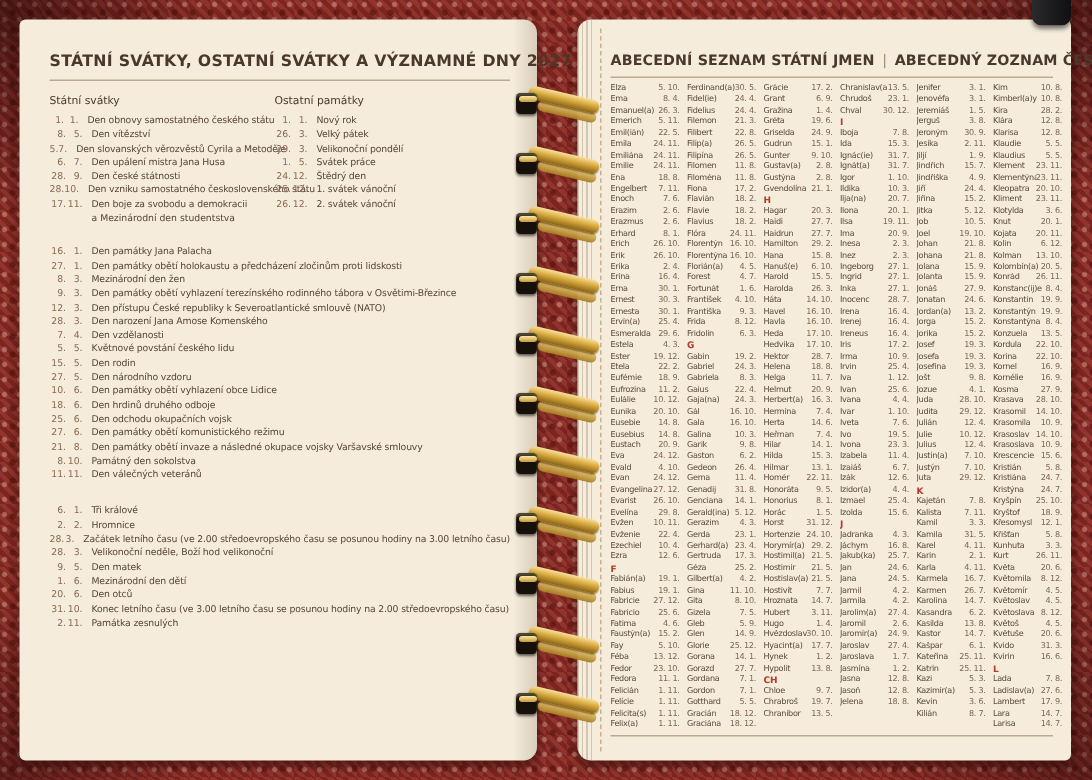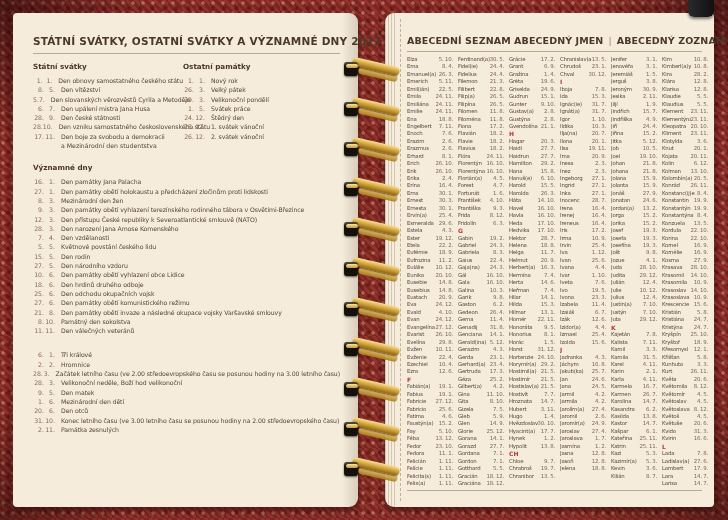--- a/index.html
+++ b/index.html
@@ -42,21 +42,21 @@
     transform:rotate(13deg);box-shadow:0 1px 1px rgba(60,30,0,.55);}
   .c-bar2{position:absolute;left:24px;top:13px;width:40px;height:7px;border-radius:4px;
     background:linear-gradient(180deg,#eccb7d,#a87e1f);transform:rotate(13deg);opacity:.95;}
   
   .lp{position:absolute;inset:0;padding:22px 18px 0 20px;color:#57463a;}
   .lp-title{font-size:10.5px;font-weight:bold;letter-spacing:.2px;color:#4a382c;white-space:nowrap;}
   .lp-rule{margin-top:6px;border-top:1px solid #bcaa8d;}
   .lp-cols{display:flex;margin-top:8px;}
   .lp-col1{width:150px;}
   .lp-col2{flex:1;}
-  .sec-head{font-size:7.2px;font-weight:bold;color:#4a382c;margin-bottom:5px;}
+  .sec-head{font-size:7.2px;font-weight:normal;color:#4a382c;margin-bottom:5px;}
   .h-row{display:flex;font-size:6.2px;line-height:9.3px;white-space:nowrap;}
   .h-row .hd{width:11px;text-align:right;color:#8a6a52;}
   .h-row .hm{width:11px;text-align:right;color:#8a6a52;}
   .h-row .ht{margin-left:6px;color:#57463a;letter-spacing:-0.1px;}
   .h-cont{font-size:6.2px;line-height:9.3px;margin-left:28px;color:#57463a;}
   .vyz{margin-top:13px;}
   .extra{margin-top:15px;}
   
   .rp{position:absolute;inset:0;padding:22px 12px 0 22px;color:#57463a;}
   .rp-title{font-size:9.5px;font-weight:bold;letter-spacing:.1px;color:#4a382c;text-align:center;white-space:nowrap;}
@@ -157,21 +157,20 @@
             </div>
             <div class="h-row">
               <span class="hd">26.</span>
               <span class="hm">12.</span>
               <span class="ht">2. svátek vánoční</span>
             </div>
           </div>
       </div>
     </div>
     <div class="vyz">
-      <div class="sec-head">Významné dny</div>
       <div>
           <div class="h-row">
             <span class="hd">16.</span>
             <span class="hm">1.</span>
             <span class="ht">Den památky Jana Palacha</span>
           </div>
           <div class="h-row">
             <span class="hd">27.</span>
             <span class="hm">1.</span>
             <span class="ht">Den památky obětí holokaustu a předcházení zločinům proti lidskosti</span>
@@ -302,21 +301,21 @@
           </div>
         </div>
     </div>
   </div>
 </div>
 
 <div class="page page-right">
   <div class="perforation"></div>
   <div class="rp">
     <div class="rp-title">
-      <span>ABECEDNÍ SEZNAM ABECEDNÝ JMEN</span><span class="pipe">|</span><span>ABECEDNÝ ZOZNAM ČESKÝCH MIEN</span>
+      <span>ABECEDNÍ SEZNAM STÁTNÍ JMEN</span><span class="pipe">|</span><span>ABECEDNÝ ZOZNAM ČESKÝCH MIEN</span>
     </div>
     <div class="rp-rule"></div>
     <div class="name-cols" id="nameCols">
         <div class="n-col">
           <div class="n-row">
             <span class="nm">Elza</span>
             <span class="dt">5. 10.</span>
           </div>
           <div class="n-row">
             <span class="nm">Ema</span>

